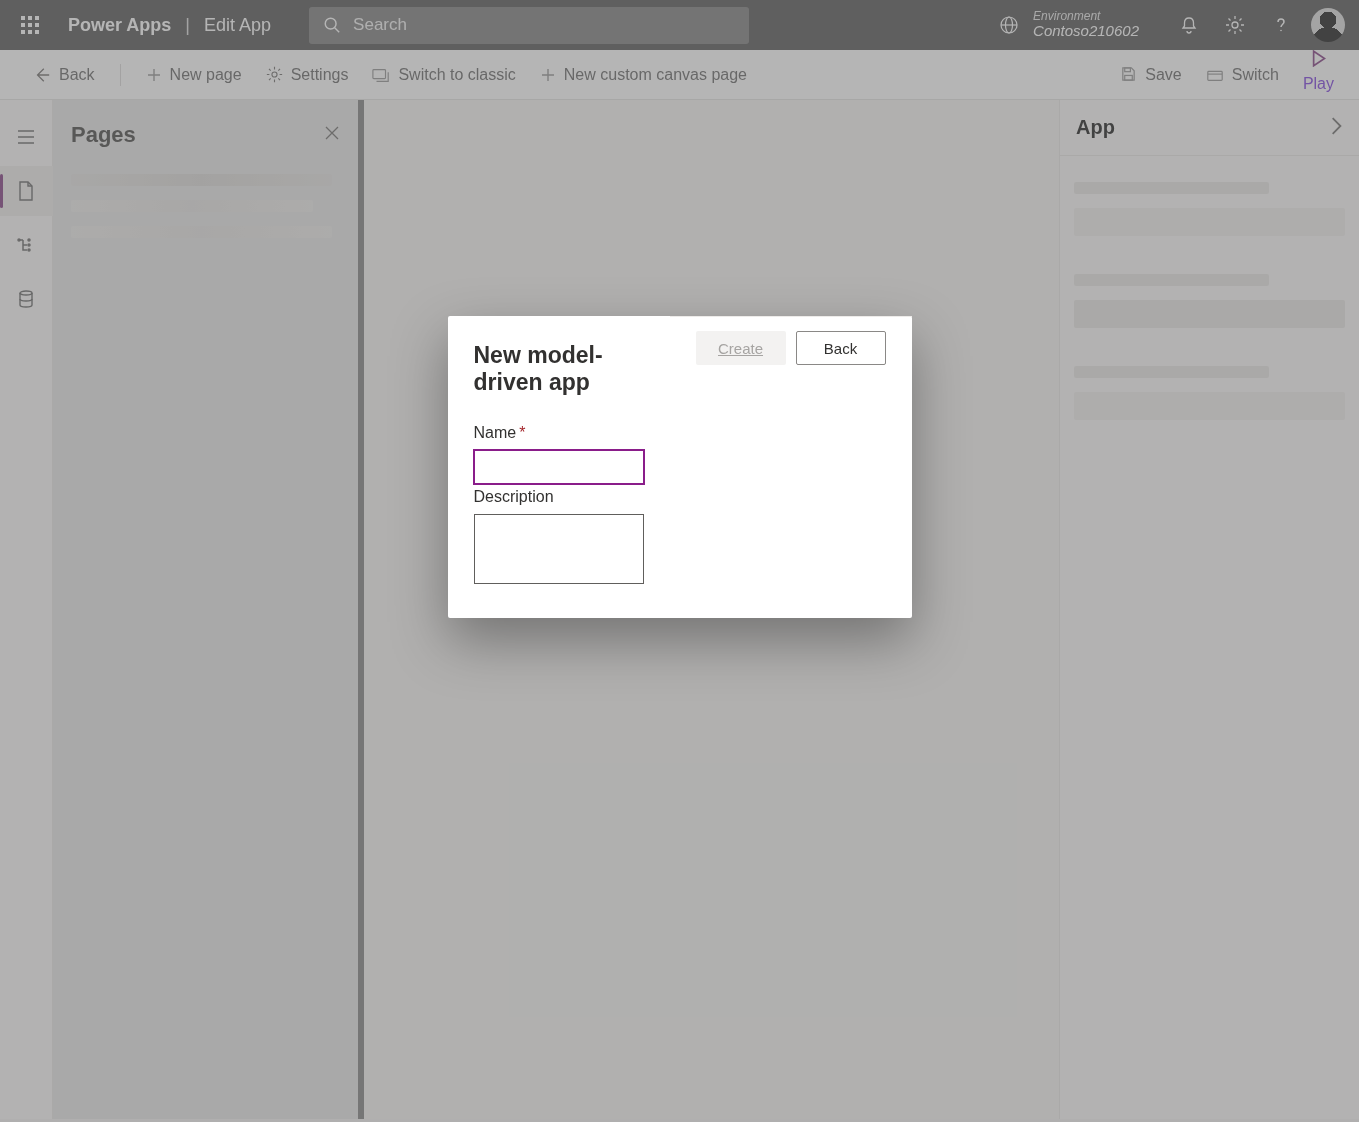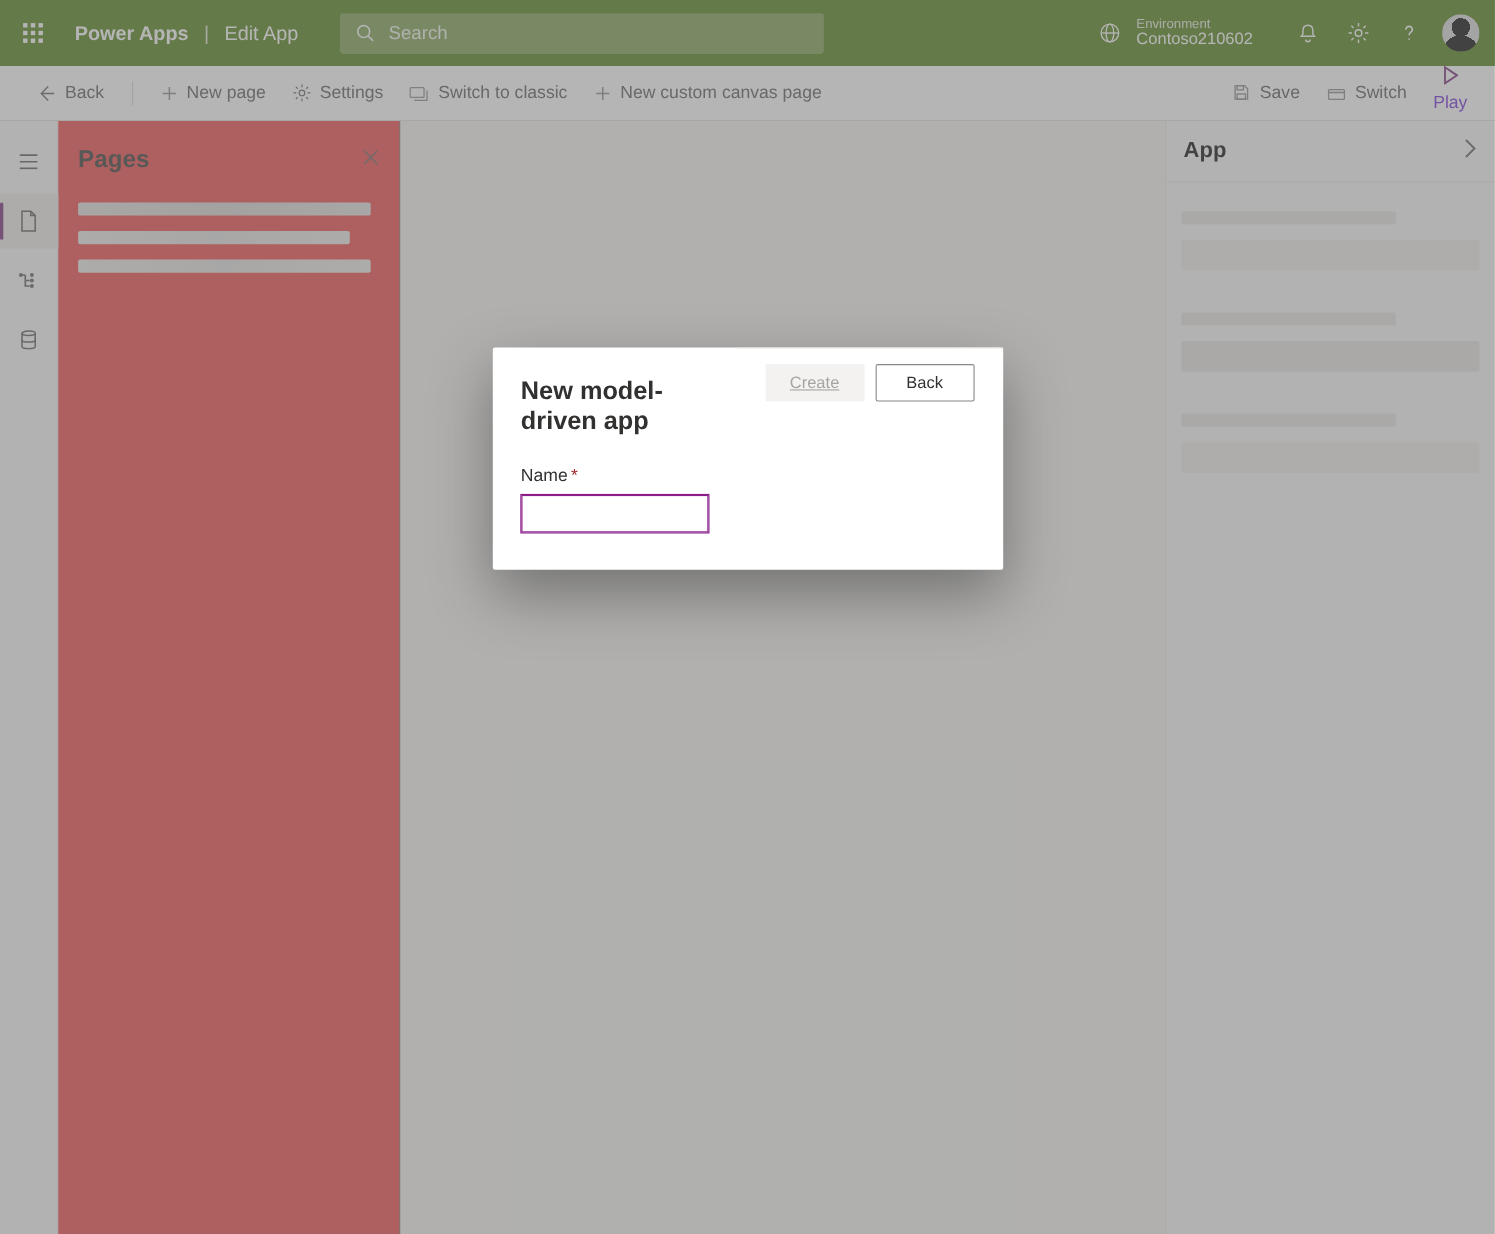--- a/index.html
+++ b/index.html
@@ -1,22 +1,22 @@
 <!DOCTYPE html>
 <html><head>
   <meta charset="utf-8">
   <style>
     * { box-sizing: border-box; margin: 0; padding: 0; font-family: "Segoe UI", Arial, sans-serif; }
     html, body { width: 1359px; height: 1122px; overflow: hidden; }
     body { background: #f3f2f1; position: relative; }
 
     
     .headerbar {
-      height: 60px;
-      background: #4d7c0f;
+      height: 50px;
+      background: #404040;
       display: flex;
       align-items: center;
       padding: 0 8px 0 14px;
       color: #fff;
       justify-content: center;
     }
     .waffle {
       width: 32px; height: 32px;
       display: flex; align-items: center; justify-content: center;
       margin-right: 22px;
@@ -50,20 +50,21 @@
       font-size: 17px;
       color: #fff;
     }
     .search-wrap input::placeholder { color: rgba(255,255,255,0.9); }
 
     .header-spacer { flex: 1; }
     .env-block {
       display: flex; align-items: center; gap: 14px;
       padding: 0 10px;
       cursor: pointer;
+      font-style: italic;
     }
     .env-texts { display: flex; flex-direction: column; line-height: 1.1; }
     .env-label { font-size: 12px; opacity: 0.85; }
     .env-name { font-size: 15px; }
 
     .header-icons { display: flex; align-items: center; gap: 6px; margin-left: 20px; }
     .hicon {
       width: 40px; height: 40px;
       display: flex; align-items: center; justify-content: center;
       cursor: pointer;
@@ -126,22 +127,22 @@
     }
     .rail-item.active { background: #edebe9; }
     .rail-item.active::before {
       content: "";
       position: absolute; left: 0; top: 8px; bottom: 8px; width: 3px;
       background: #742774; border-radius: 2px;
     }
 
     .leftpanel {
       width: 311px;
-      border-right: 1px solid #737373;
-      background: #ef4444;
+      border-right: 6px solid #737373;
+      background: #e5e5e5;
       padding: 22px 18px 0 18px;
     }
     .leftpanel-head {
       display: flex; align-items: center; justify-content: space-between;
       margin-bottom: 26px;
     }
     .leftpanel-title { font-size: 22px; font-weight: 600; color: #323130; }
     .close-icn { cursor: pointer; color: #605e5c; }
 
     .shimmer-row {
@@ -448,19 +449,23 @@
     <div class="modal-body">
       <div class="modal-title">New model-driven app</div>
 
       <div class="field">
         <div class="field-label">
           <span>Name</span><span class="req">*</span>
         </div>
         <input class="text-input" type="text" autofocus="" value="" style="">
       </div>
 
+      <div class="field" style="margin-bottom:0">
+        <div class="field-label">Description</div>
+        <textarea class="textarea" style=""></textarea>
+      </div>
     </div>
     <div class="modal-footer">
       <button class="btn btn-primary" disabled="">Create</button>
       <button class="btn btn-secondary">Back</button>
     </div>
   </div>
 </div>
 
 </body></html>

